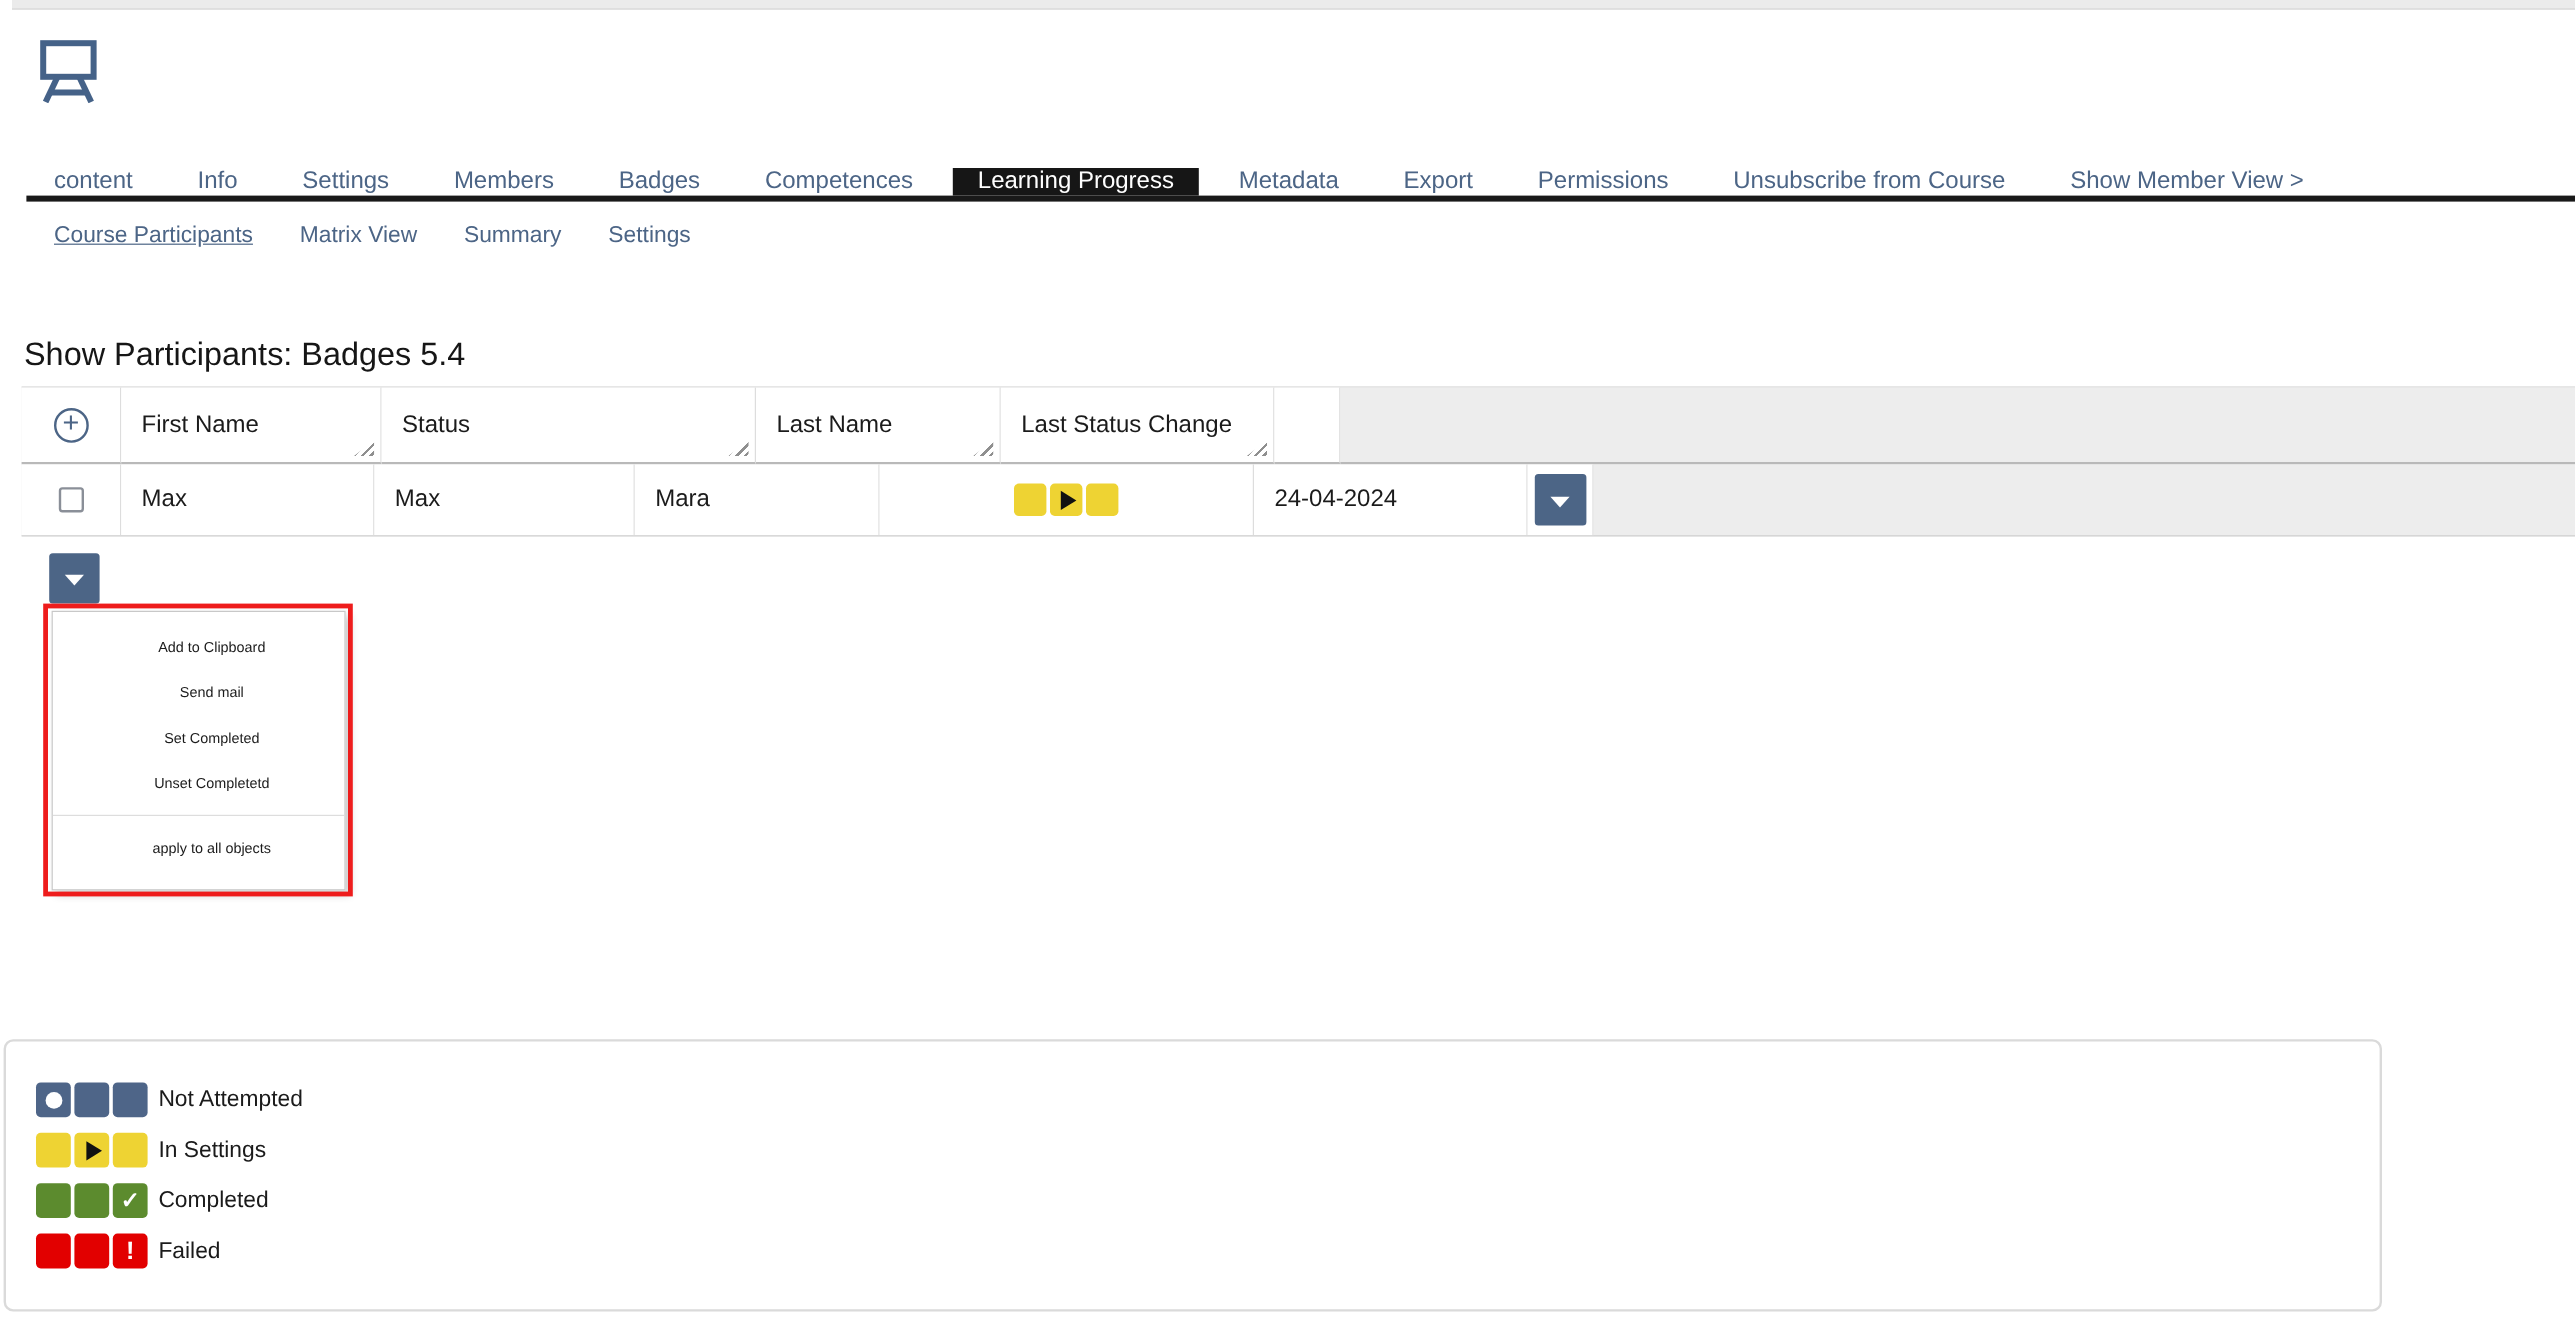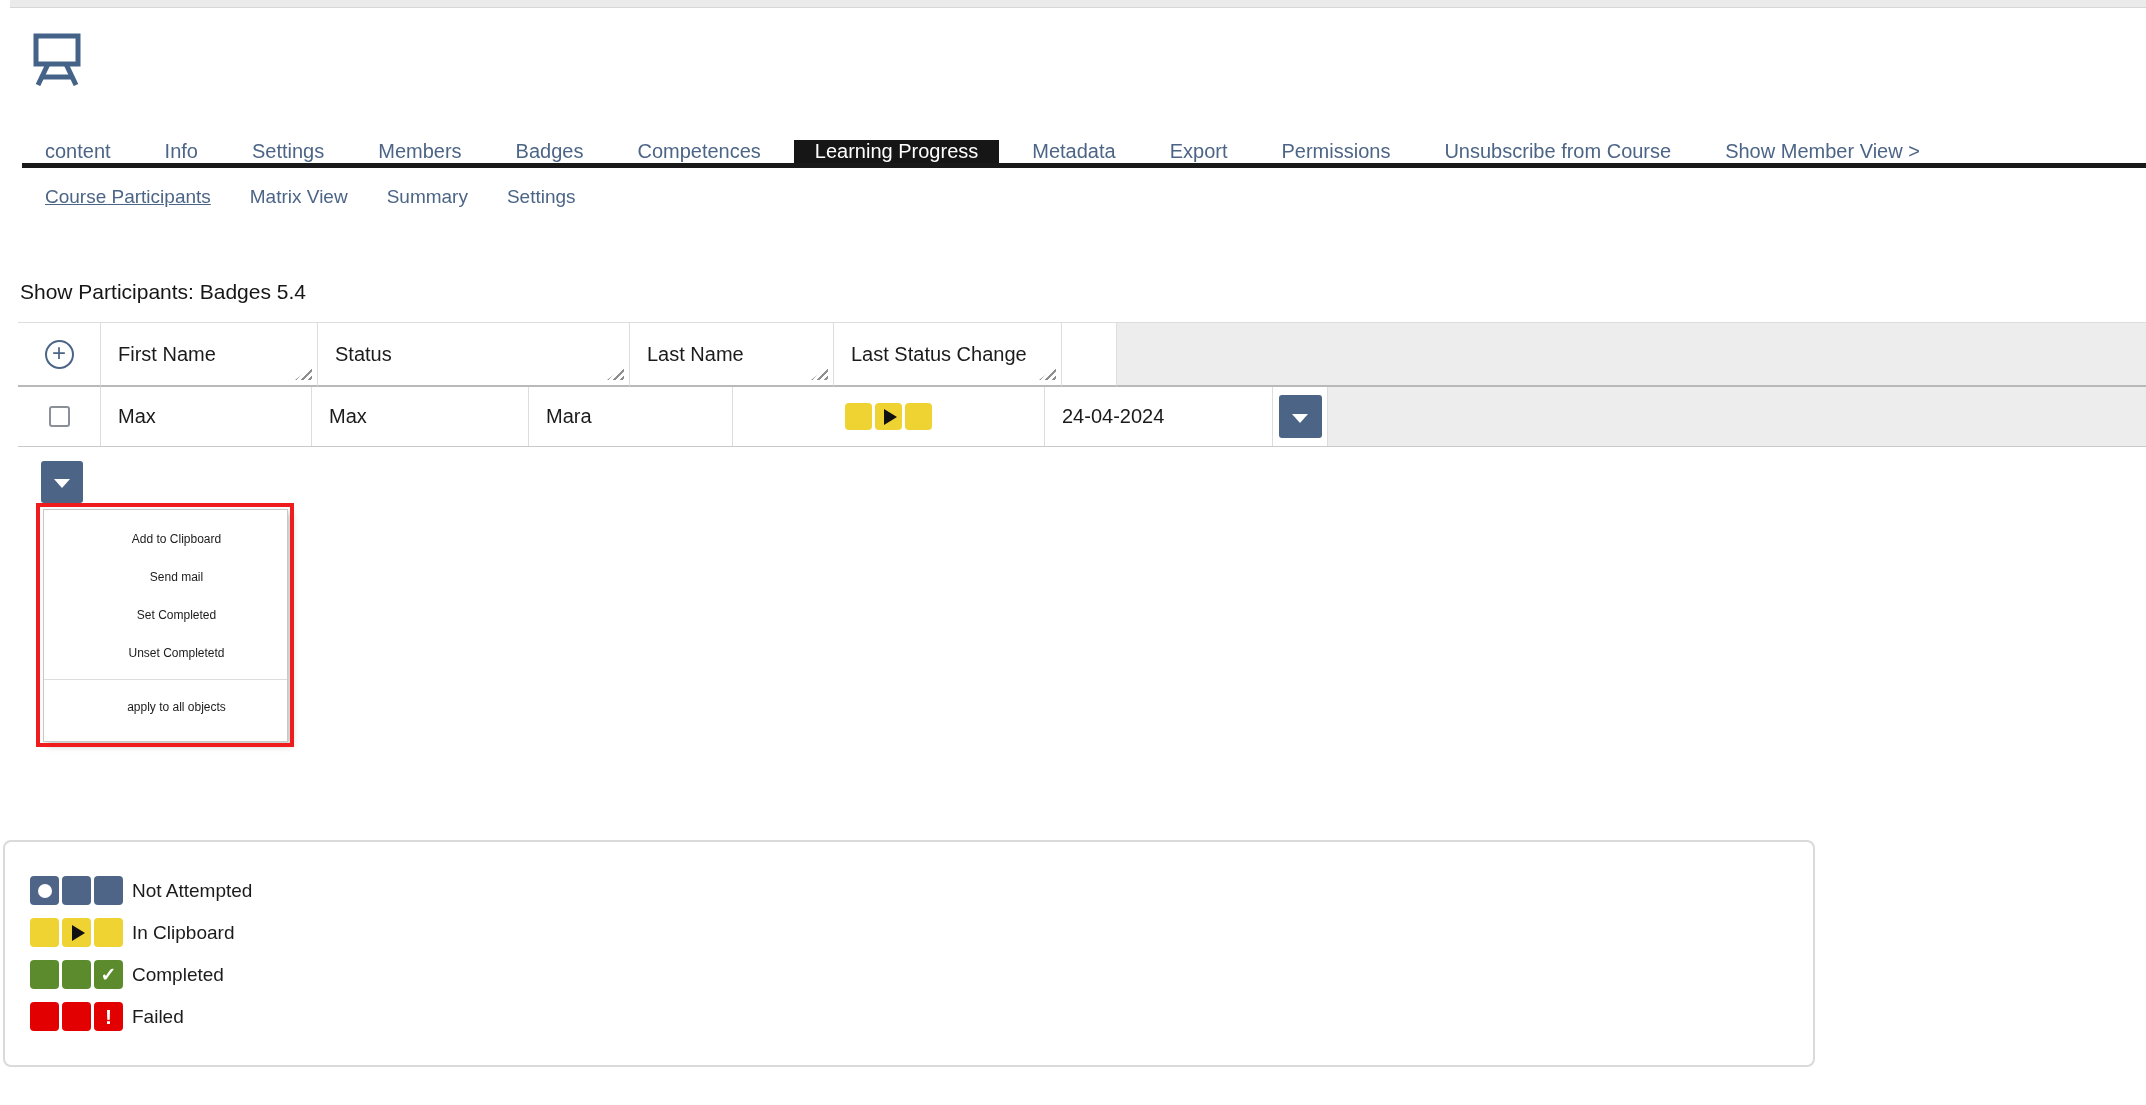--- a/index.html
+++ b/index.html
@@ -23,21 +23,21 @@
   .tab { display:flex; align-items:center; font-size:20px; color:#4c6586;
     margin-right:54px; white-space:nowrap; cursor:pointer; }
   .tab.active { background:#161616; color:#fff; padding:0 21px; margin-left:-21px; margin-right:33px; }
 
   
   .subtabbar { position:absolute; left:45px; top:186px; display:flex; gap:39px; }
   .subtab { font-size:19px; color:#4c6586; white-space:nowrap; cursor:pointer; }
   .subtab.active { text-decoration:underline; }
 
   
-  .list-heading { position:absolute; left:20px; top:280px; font-size:21px; color:#161616; }
+  .list-heading { position:absolute; left:20px; top:280px; font-size:27px; color:#161616; }
 
   
   .ptable { position:absolute; left:18px; top:322px; width:2128px;
     background:#ededed; border-top:1px solid #ddd; border-bottom:1px solid #c9c9c9; }
   .trow { display:flex; }
   .thead-row .cell { height:64px; border-bottom:2px solid #b9b9b9; }
   .tbody-row .cell { height:59px; }
   .cell { background:#fff; border-right:1px solid #ddd; position:relative;
     display:flex; align-items:center; font-size:20px; }
   .filler { flex:1; background:#ededed; border:none; }
@@ -83,21 +83,21 @@
     background:#fff; border:1px solid #c8c8c8; box-shadow:4px 4px 7px rgba(0,0,0,.22);
     padding:10px 0 12px 0; z-index:5; }
   .menu-item { display:block; height:38px; line-height:38px; padding-left:22px;
     font-size:12px; color:#1b1b1b; white-space:nowrap; cursor:pointer;text-align:center; }
   .menu-sep { border-top:1px solid #ddd; margin:7px 0 5px 0; }
   .menu-item.footer { height:44px; line-height:44px; }
   .annotation-box { position:absolute; left:36px; top:503px; width:258px; height:244px;
     border:4px solid #ee1c1c; z-index:10; pointer-events:none; }
 
   
-  .legend { position:absolute; left:3px; top:840px; width:1812px; height:227px;
+  .legend { position:absolute; left:3px; top:866px; width:1982px; height:227px;
     background:#fff; border:2px solid #dadada; border-radius:8px; padding:34px 0 0 25px; }
   .legend-row { display:flex; align-items:center; height:29px; margin-bottom:13px; }
   .legend-label { font-size:19px; margin-left:9px; color:#1b1b1b; }
 </style>
 </head>
 <body>
 
 <div class="top-strip"></div>
 
 <div class="obj-header">
@@ -209,21 +209,21 @@
     <span class="legend-label">Not Attempted</span>
   </div>
   <div class="legend-row">
     <div class="lp-trio">
       <span class="lp-sq" style="background-color: rgb(238, 211, 51);"></span>
       <span class="lp-sq" style="background-color: rgb(238, 211, 51);">
           <span class="sym-play"></span>
         </span>
       <span class="lp-sq" style="background-color: rgb(238, 211, 51);"></span>
     </div>
-    <span class="legend-label">In Clipboard</span>
+    <span class="legend-label">In Settings</span>
   </div>
   <div class="legend-row">
     <div class="lp-trio">
       <span class="lp-sq" style="background-color: rgb(92, 139, 46);"></span>
       <span class="lp-sq" style="background-color: rgb(92, 139, 46);"></span>
       <span class="lp-sq" style="background-color: rgb(92, 139, 46);">
           <span class="sym-check">✓</span>
         </span>
     </div>
     <span class="legend-label">Completed</span>

